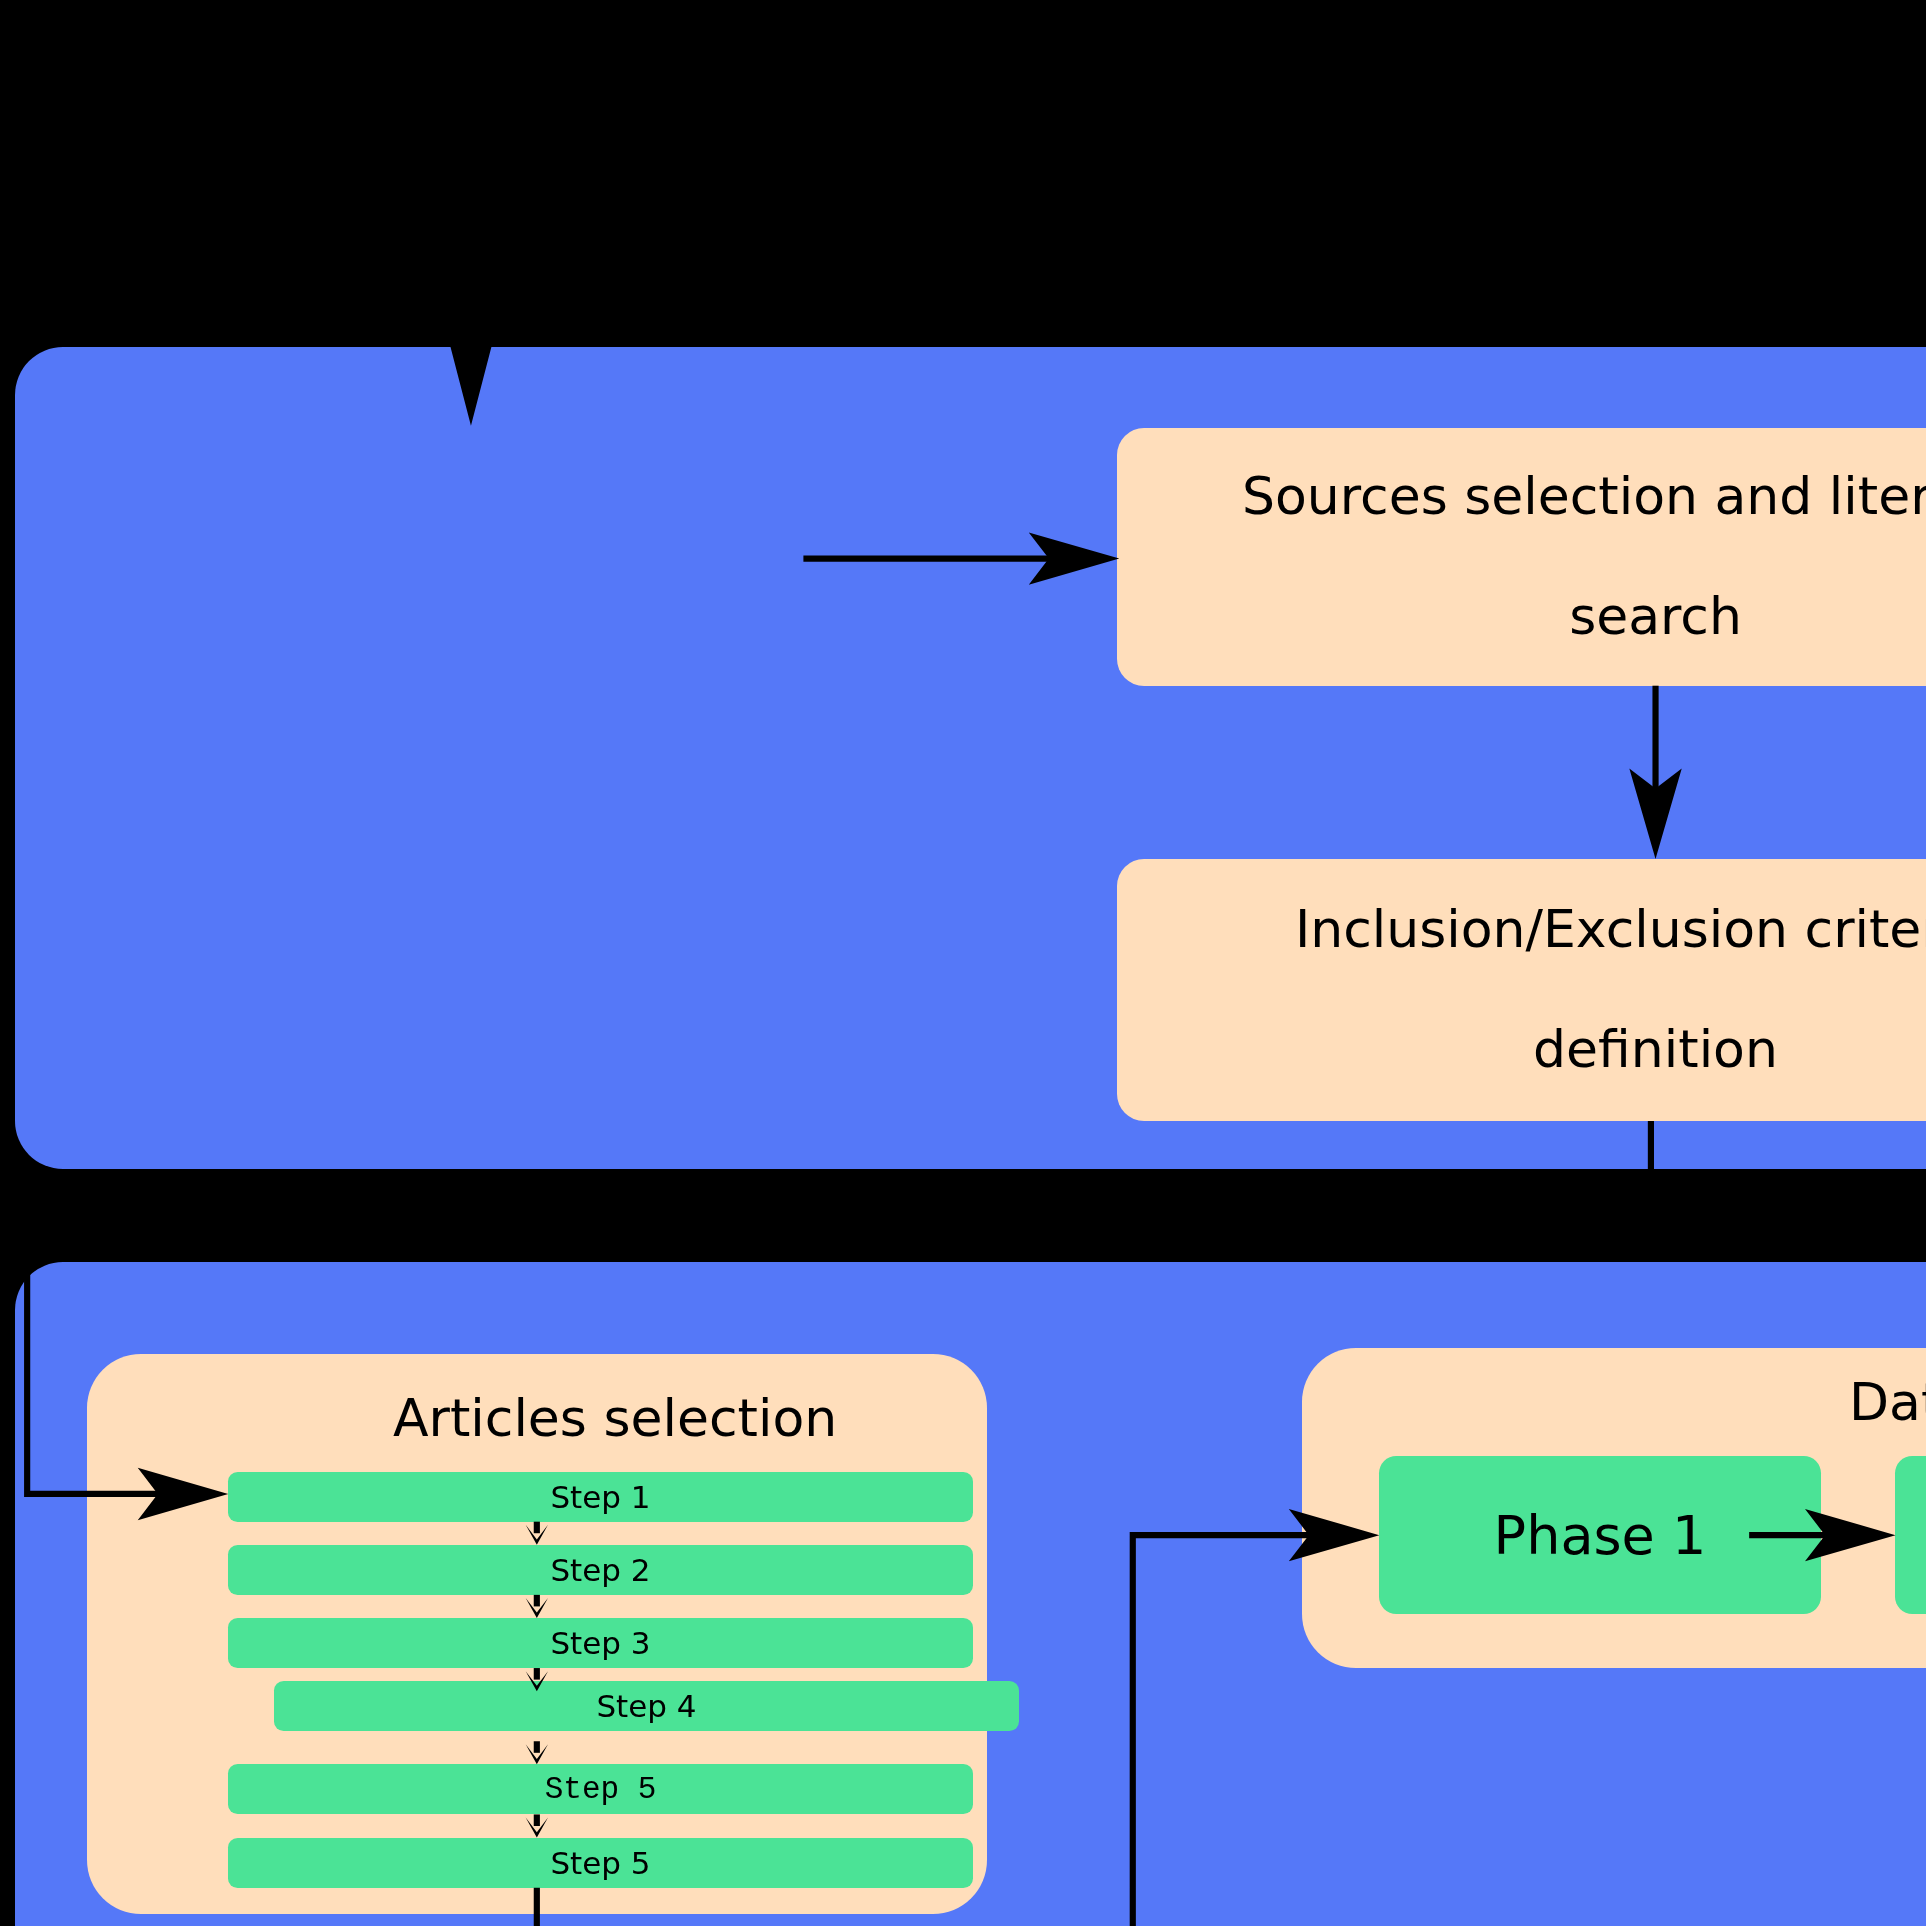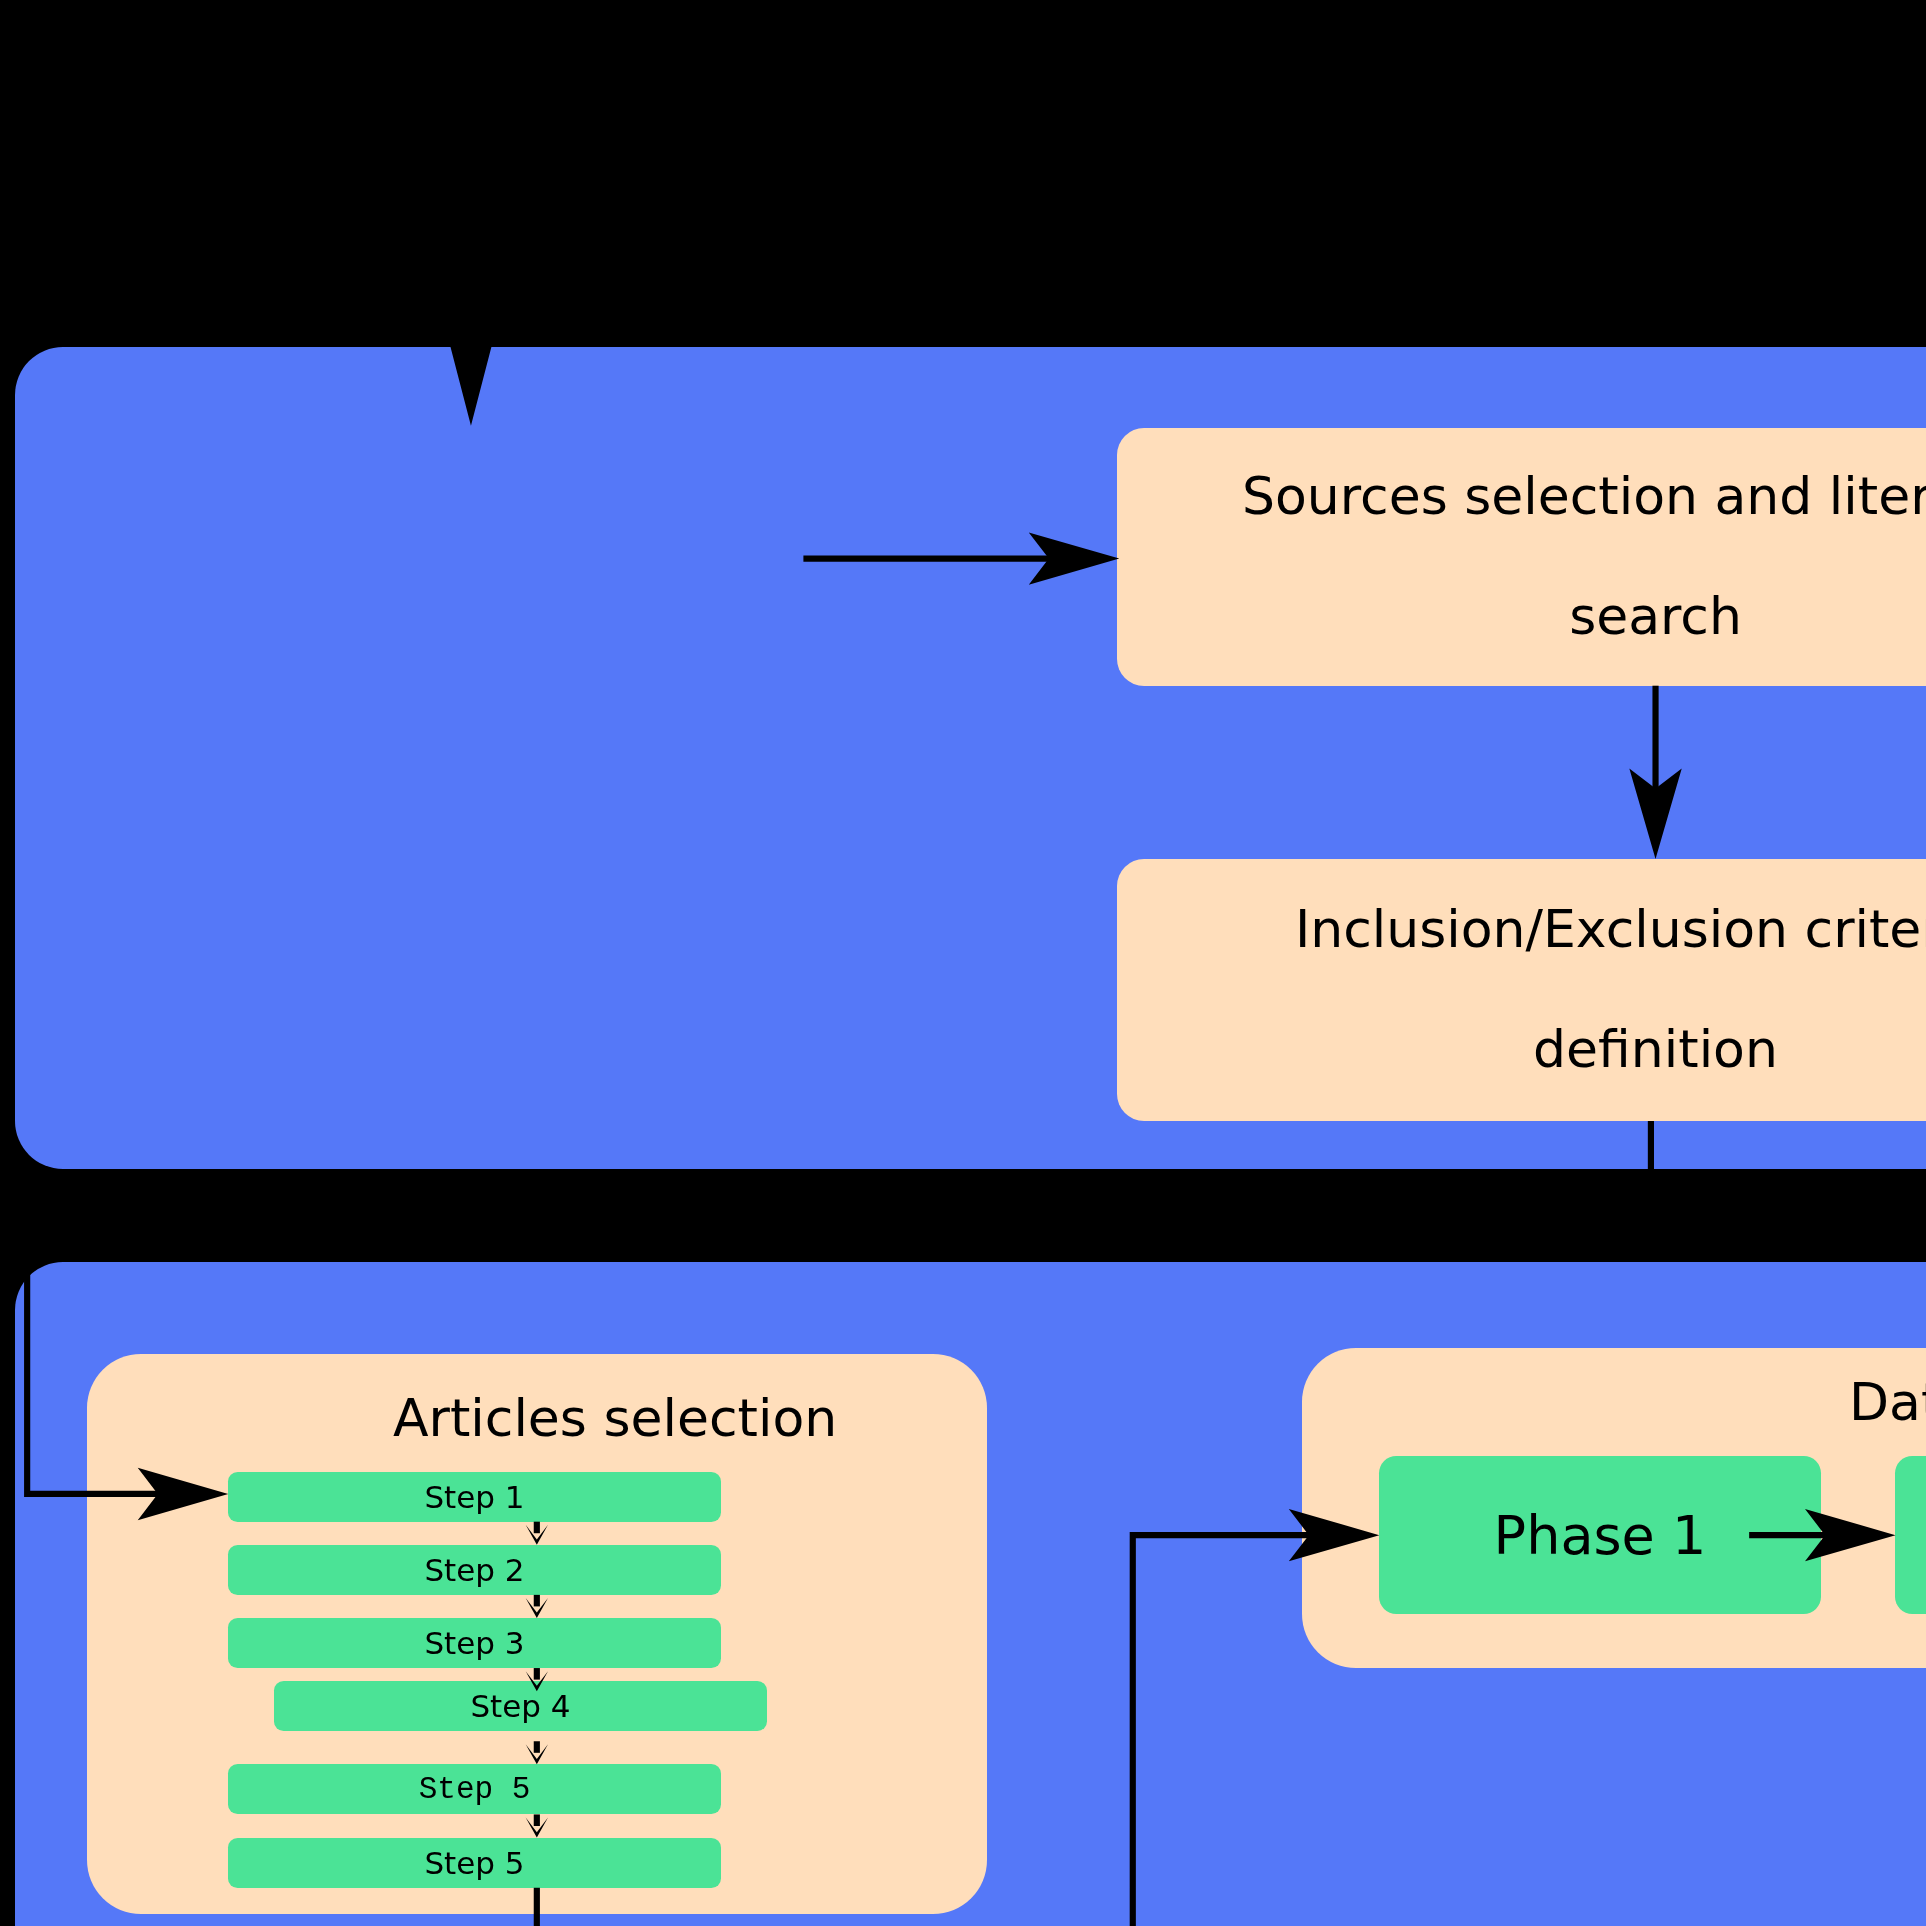--- a/index.html
+++ b/index.html
@@ -50,21 +50,21 @@
     border-radius: 54px;
     display: block;
   }
   #extraction-title {
     position: absolute; left: 1849px; top: 1371px;
     font-size: 52px; line-height: 1.2; white-space: nowrap;
   }
 
   .step {
     position: absolute;
-    left: 228px; width: 493px; height: 50px;
+    left: 228px; width: 745px; height: 50px;
     background: #4BE396;
     border-radius: 9.6px;
     display: flex; align-items: center; justify-content: center;
     font-size: 31px;
   }
   #step-1 { top: 1472px; }
   #step-2 { top: 1545px; }
   #step-3 { top: 1618px; }
   #step-4 { top: 1681px; margin-left: 46px; }
   #step-5 { top: 1764px; font-family: Liberation Mono, monospace; }

